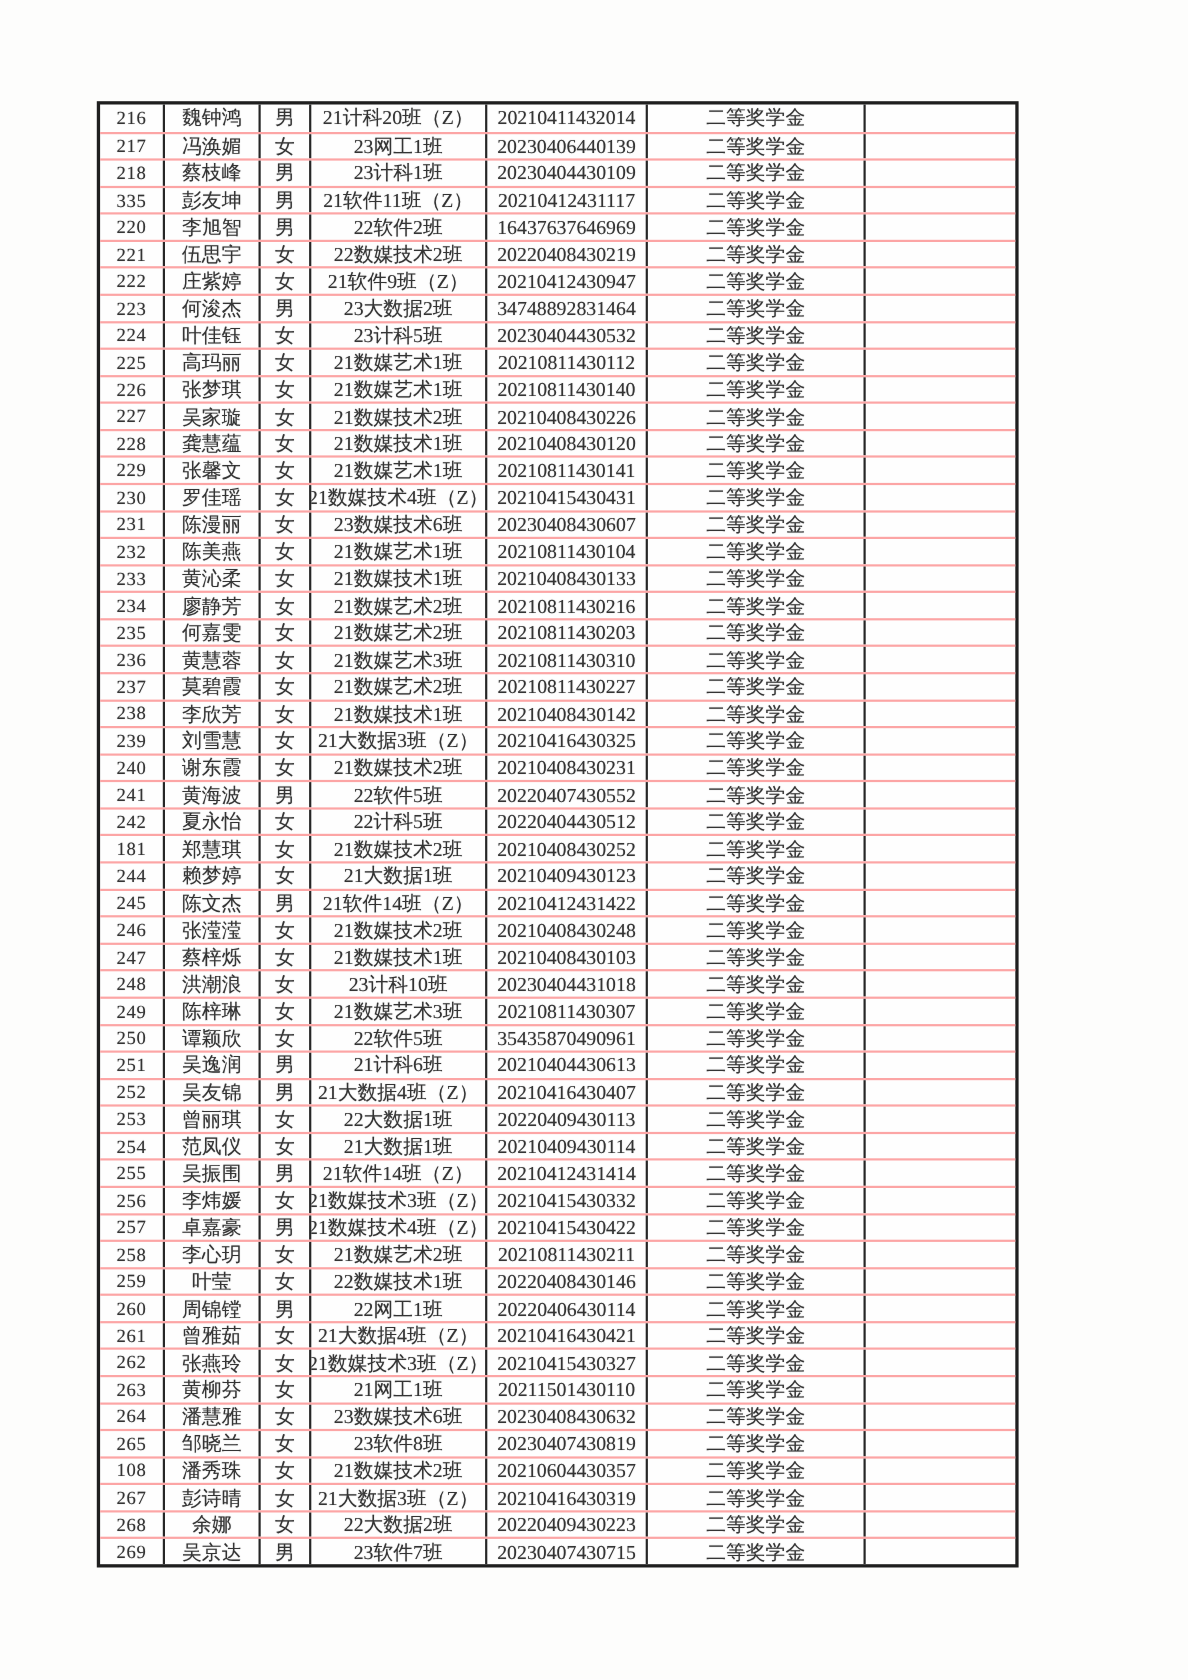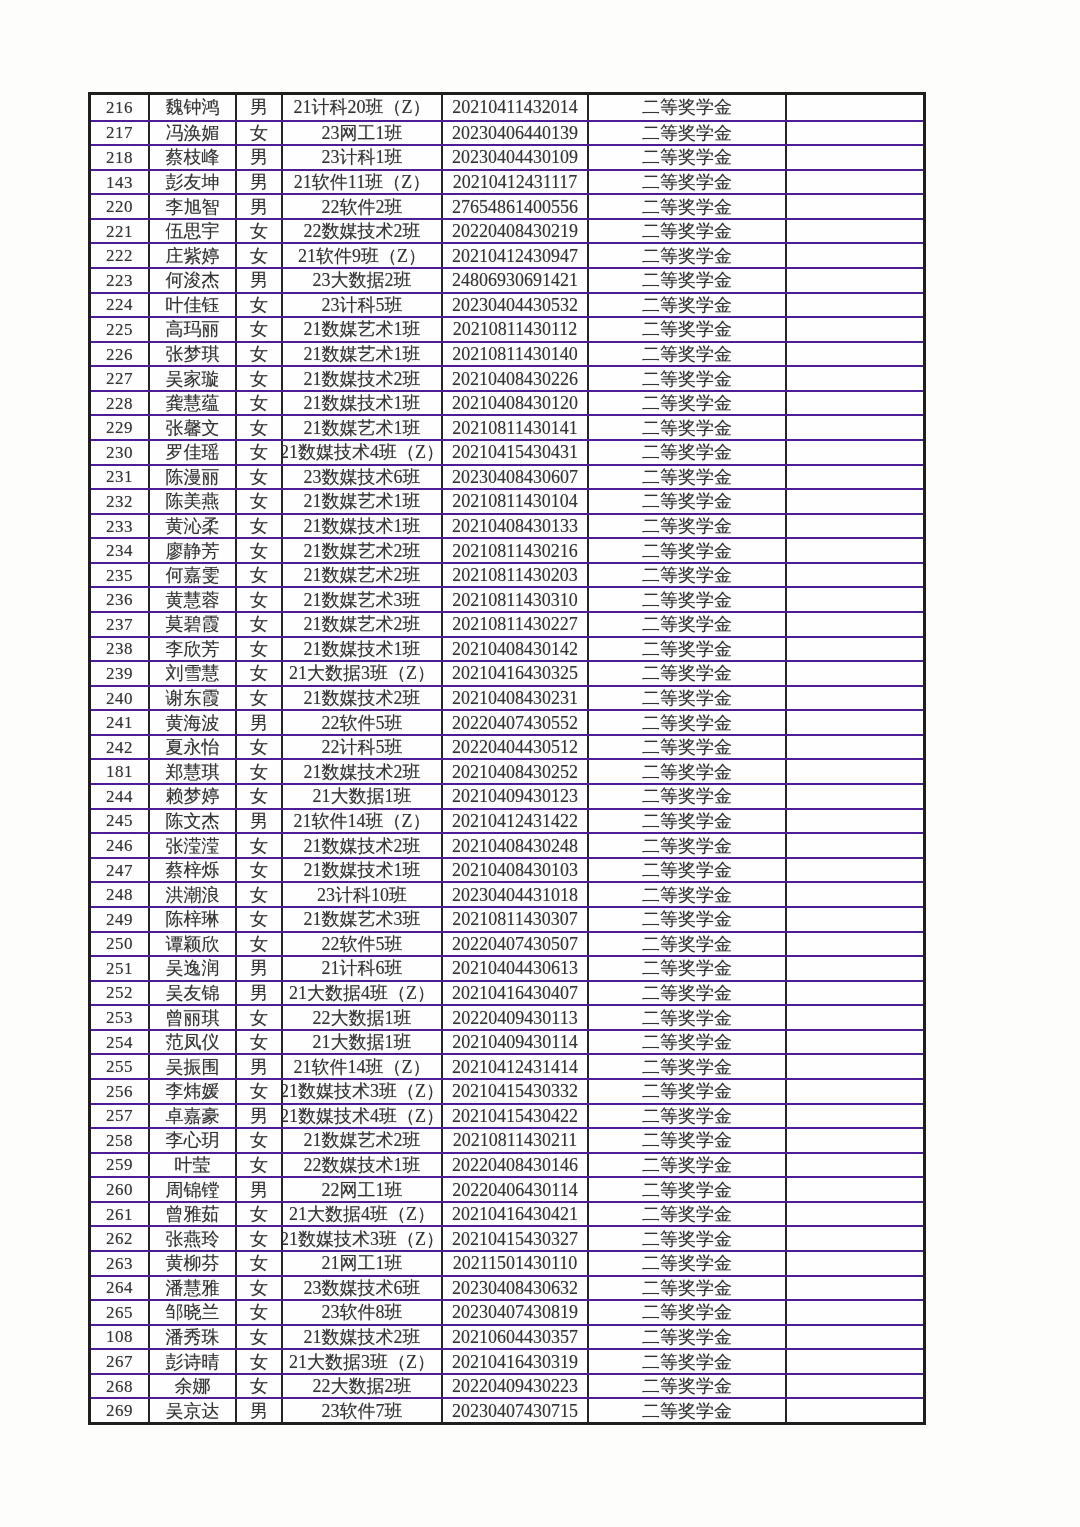--- a/index.html
+++ b/index.html
@@ -23,21 +23,21 @@
   }
   .tbody {
     display: grid;
     grid-template-rows: repeat(54, 1fr);
     width: 100%;
     height: 100%;
   }
   .row {
     display: grid;
     grid-template-columns: 57px 87px 46px 160px 146px 198px 1fr;
-    border-top: 2px solid #4c1d95;
+    border-top: 2px solid #fca5a5;
     min-height: 0;
   }
   .row:first-child { border-top: none; }
   .cell {
     display: flex;
     align-items: center;
     justify-content: center;
     overflow: hidden;
     white-space: nowrap;
     border-left: 2px solid #262626;
@@ -78,34 +78,34 @@
         <div class="row">
           <div class="cell c0">218</div>
           <div class="cell c1">蔡枝峰</div>
           <div class="cell c2">男</div>
           <div class="cell c3">23计科1班</div>
           <div class="cell c4">20230404430109</div>
           <div class="cell c5">二等奖学金</div>
           <div class="cell c6"></div>
         </div>
         <div class="row">
-          <div class="cell c0">143</div>
+          <div class="cell c0">335</div>
           <div class="cell c1">彭友坤</div>
           <div class="cell c2">男</div>
           <div class="cell c3">21软件11班（Z）</div>
           <div class="cell c4">20210412431117</div>
           <div class="cell c5">二等奖学金</div>
           <div class="cell c6"></div>
         </div>
         <div class="row">
           <div class="cell c0">220</div>
           <div class="cell c1">李旭智</div>
           <div class="cell c2">男</div>
           <div class="cell c3">22软件2班</div>
-          <div class="cell c4">27654861400556</div>
+          <div class="cell c4">16437637646969</div>
           <div class="cell c5">二等奖学金</div>
           <div class="cell c6"></div>
         </div>
         <div class="row">
           <div class="cell c0">221</div>
           <div class="cell c1">伍思宇</div>
           <div class="cell c2">女</div>
           <div class="cell c3">22数媒技术2班</div>
           <div class="cell c4">20220408430219</div>
           <div class="cell c5">二等奖学金</div>
@@ -118,21 +118,21 @@
           <div class="cell c3">21软件9班（Z）</div>
           <div class="cell c4">20210412430947</div>
           <div class="cell c5">二等奖学金</div>
           <div class="cell c6"></div>
         </div>
         <div class="row">
           <div class="cell c0">223</div>
           <div class="cell c1">何浚杰</div>
           <div class="cell c2">男</div>
           <div class="cell c3">23大数据2班</div>
-          <div class="cell c4">24806930691421</div>
+          <div class="cell c4">34748892831464</div>
           <div class="cell c5">二等奖学金</div>
           <div class="cell c6"></div>
         </div>
         <div class="row">
           <div class="cell c0">224</div>
           <div class="cell c1">叶佳钰</div>
           <div class="cell c2">女</div>
           <div class="cell c3">23计科5班</div>
           <div class="cell c4">20230404430532</div>
           <div class="cell c5">二等奖学金</div>
@@ -361,21 +361,21 @@
           <div class="cell c3">21数媒艺术3班</div>
           <div class="cell c4">20210811430307</div>
           <div class="cell c5">二等奖学金</div>
           <div class="cell c6"></div>
         </div>
         <div class="row">
           <div class="cell c0">250</div>
           <div class="cell c1">谭颖欣</div>
           <div class="cell c2">女</div>
           <div class="cell c3">22软件5班</div>
-          <div class="cell c4">20220407430507</div>
+          <div class="cell c4">35435870490961</div>
           <div class="cell c5">二等奖学金</div>
           <div class="cell c6"></div>
         </div>
         <div class="row">
           <div class="cell c0">251</div>
           <div class="cell c1">吴逸润</div>
           <div class="cell c2">男</div>
           <div class="cell c3">21计科6班</div>
           <div class="cell c4">20210404430613</div>
           <div class="cell c5">二等奖学金</div>

